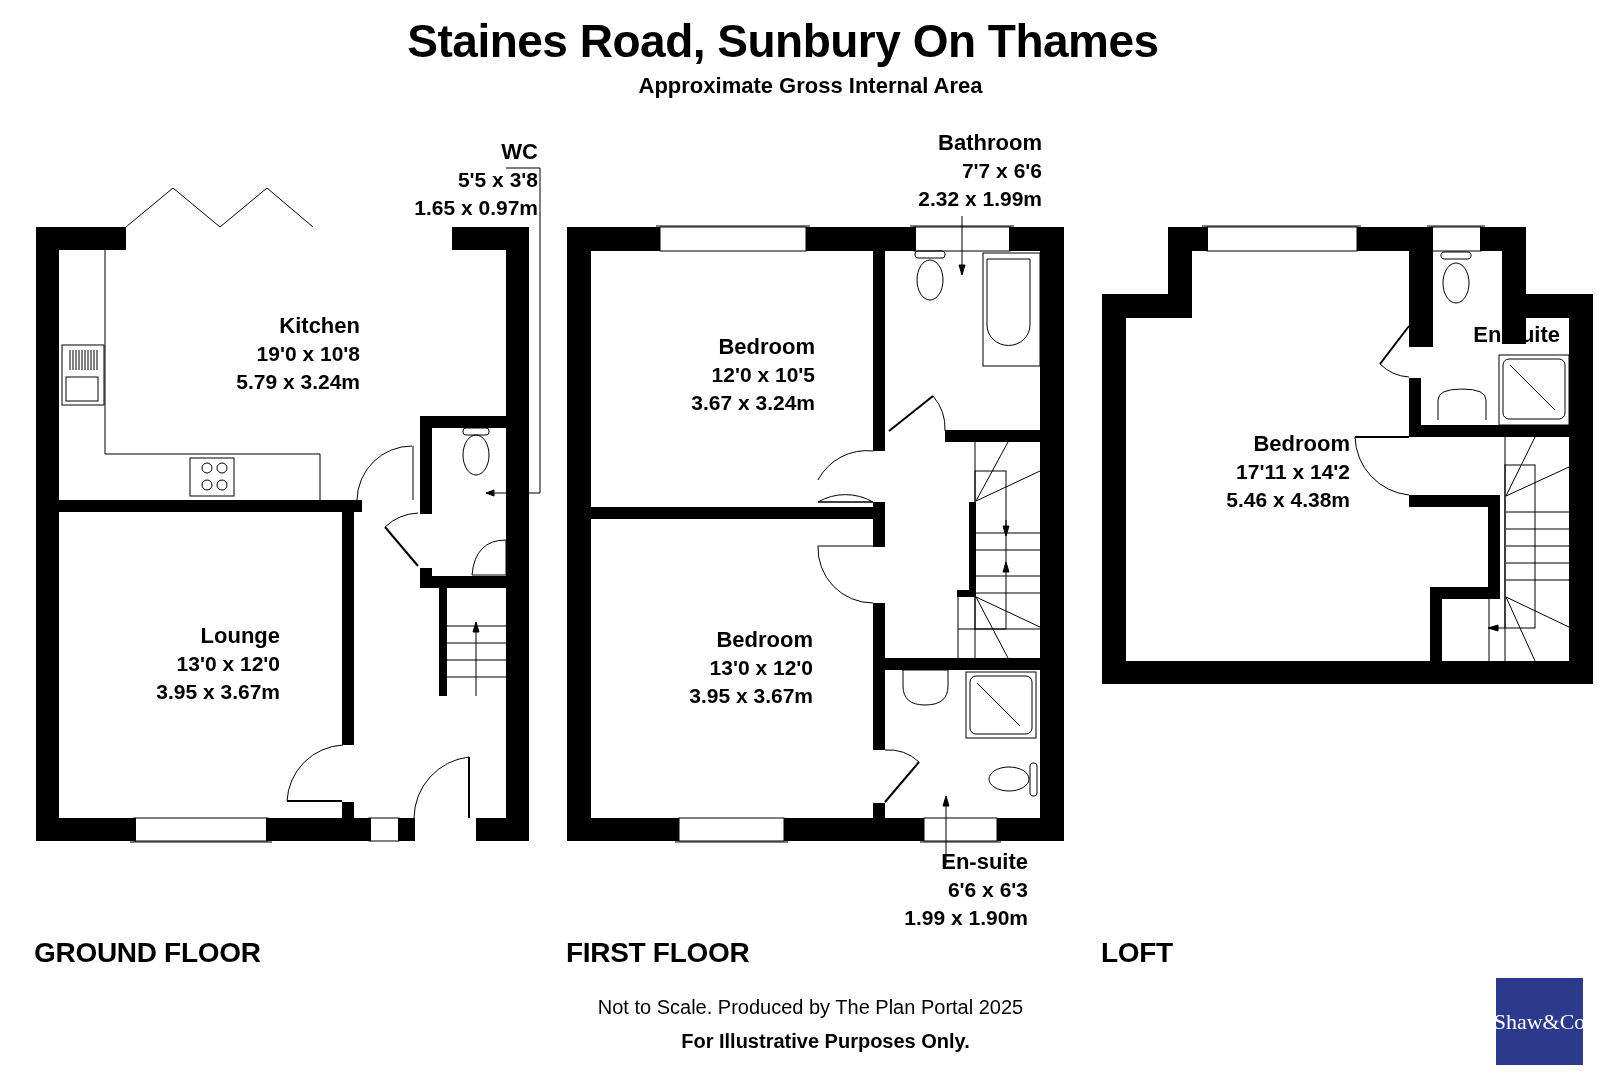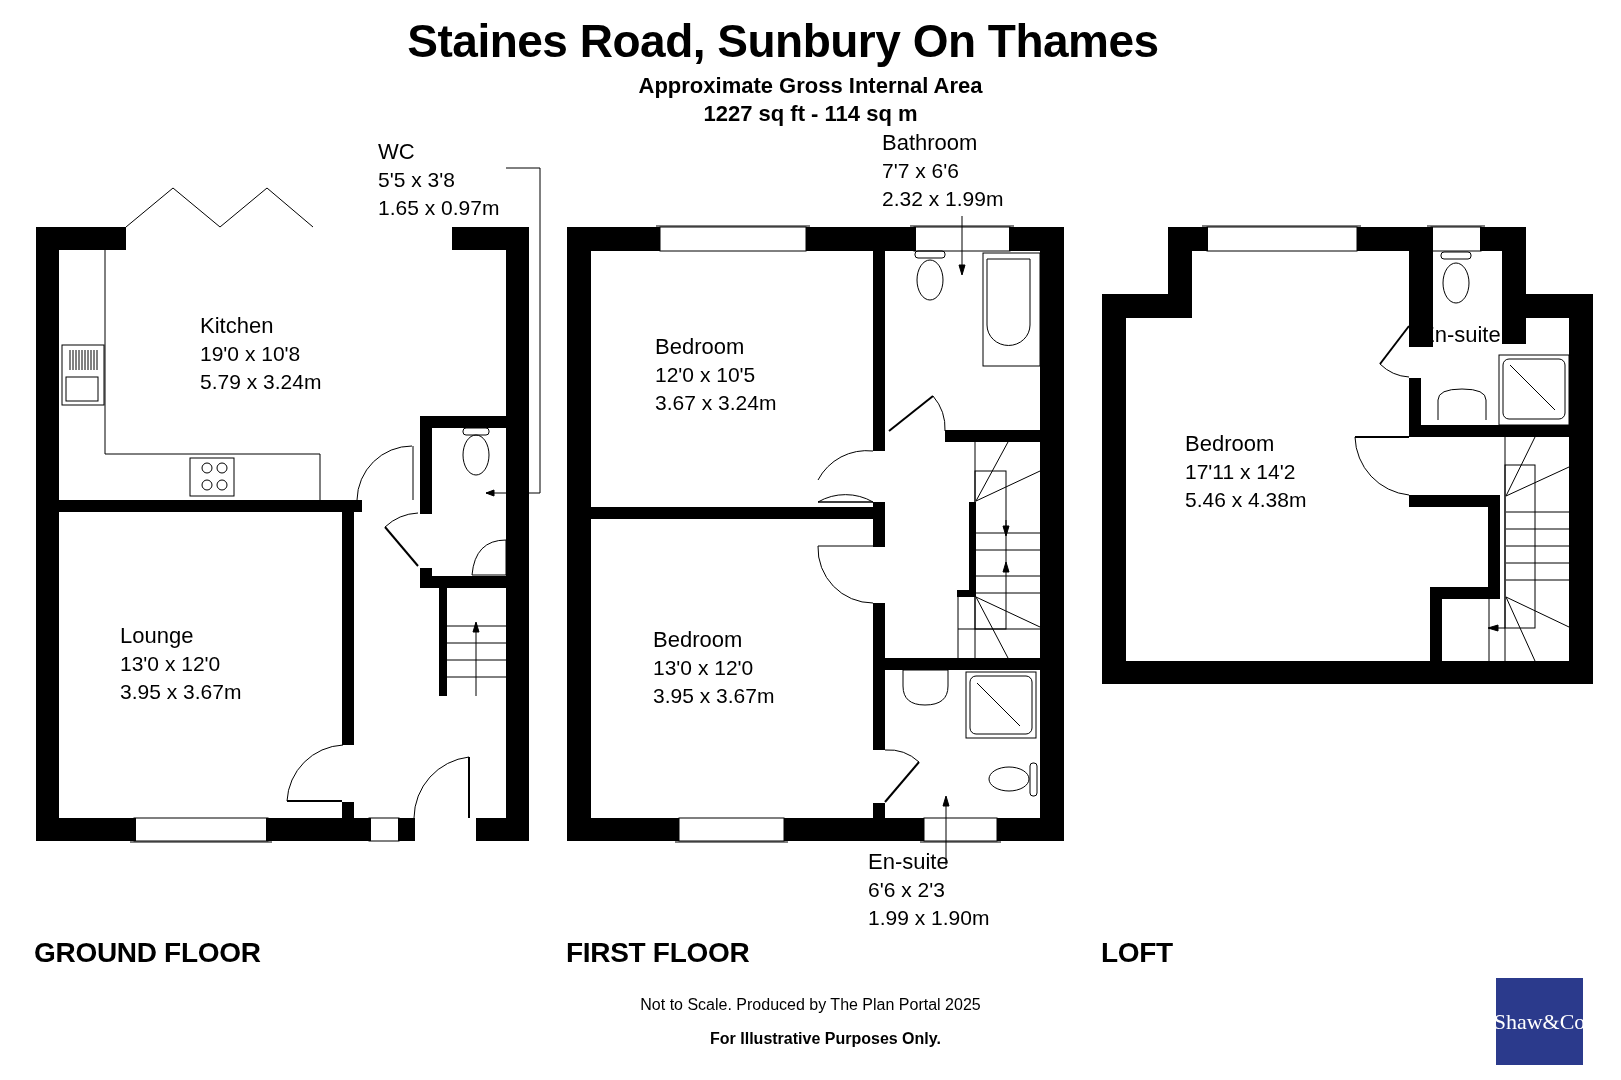--- a/index.html
+++ b/index.html
@@ -2,36 +2,35 @@
 <html><head>
 <meta charset="utf-8">
 <style>
   html, body { margin: 0; padding: 0; background: #ffffff; }
   body { width: 1621px; height: 1080px; position: relative; overflow: hidden;
          font-family: "Liberation Sans", "DejaVu Sans", sans-serif; color: #000; }
   .abs { position: absolute; }
   .title { left: 0; width: 1566px; top: 14px; text-align: center; font-size: 46px; font-weight: bold; letter-spacing: -0.5px; }
   .subtitle { left: 0; width: 1621px; top: 72px; text-align: center; font-size: 22px; font-weight: bold; line-height: 28px; }
   .plan { left: 0; top: 0; }
-  .room-label { text-align: left; font-weight: normal; font-size: 21px; line-height: 28px; white-space: nowrap; }
+  .room-label { text-align: right; font-weight: bold; font-size: 21px; line-height: 28px; white-space: nowrap; }
   .room-label .name { font-size: 22px; }
   .floor-label { font-size: 28px; font-weight: bold; letter-spacing: -0.3px; }
-  .footer { left: 0; width: 1621px; text-align: center; font-size: 16px; }
+  .footer { left: 0; width: 1621px; text-align: center; font-size: 20px; }
   .footer.bold { font-weight: bold; padding-left: 15px; }
   .logo { left: 1496px; top: 978px; width: 87px; height: 87px; background: #2b3a8c; color: #fff;
           font-family: "Liberation Serif", "DejaVu Serif", serif; font-size: 22px; line-height: 23px;
           display: flex; flex-direction: row; justify-content: center; align-items: center; }
 </style>
 </head>
 <body>
 
 <div class="abs title">Staines Road, Sunbury On Thames</div>
 <div class="abs subtitle">
   <div>Approximate Gross Internal Area</div>
-  <div>1227 sq ft - 114 sq m</div>
 </div>
 
 <svg class="abs plan" width="1621" height="1080" viewBox="0 0 1621 1080" xmlns="http://www.w3.org/2000/svg">
   <g fill="#000" stroke="none">
 
     <g>
 
       <rect x="36" y="227" width="23" height="614"></rect>
 
       <rect x="36" y="227" width="90" height="23"></rect>
@@ -289,21 +288,21 @@
   <div>12'0 x 10'5</div>
   <div>3.67 x 3.24m</div>
 </div>
 <div class="abs room-label" style="left:653px; top:626px; width:160px;">
   <div class="name">Bedroom</div>
   <div>13'0 x 12'0</div>
   <div>3.95 x 3.67m</div>
 </div>
 <div class="abs room-label" style="left:868px; top:848px; width:160px;">
   <div class="name">En-suite</div>
-  <div>6'6 x 2'3</div>
+  <div>6'6 x 6'3</div>
   <div>1.99 x 1.90m</div>
 </div>
 
 <div class="abs room-label" style="left:1185px; top:430px; width:165px;">
   <div class="name">Bedroom</div>
   <div>17'11 x 14'2</div>
   <div>5.46 x 4.38m</div>
 </div>
 <div class="abs room-label" style="left:1420px; top:321px; width:140px;">
   <div class="name">En-suite</div>

